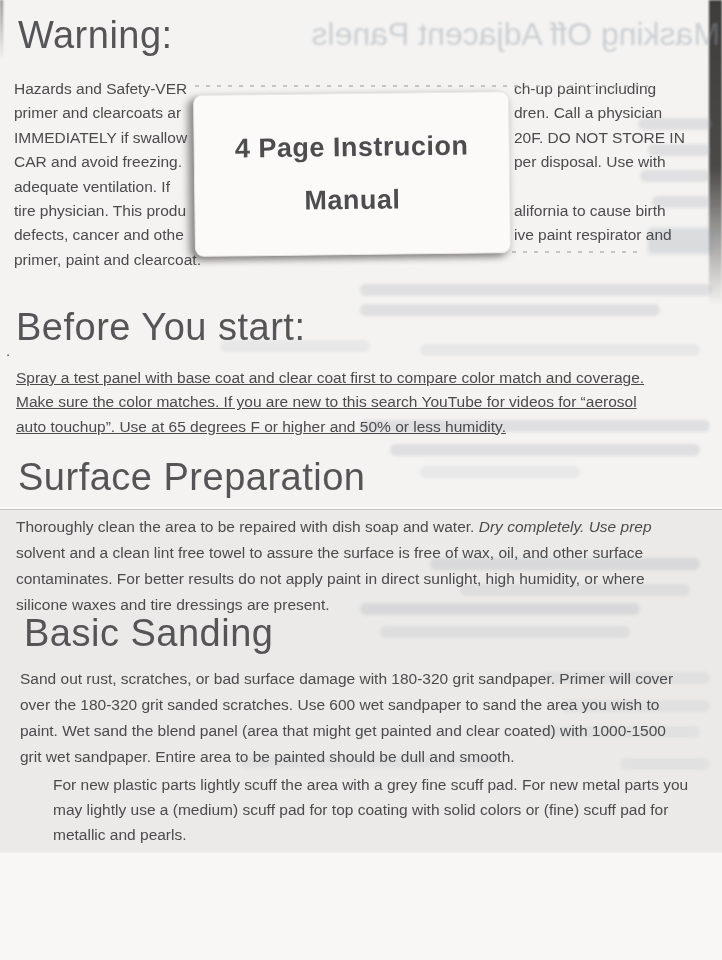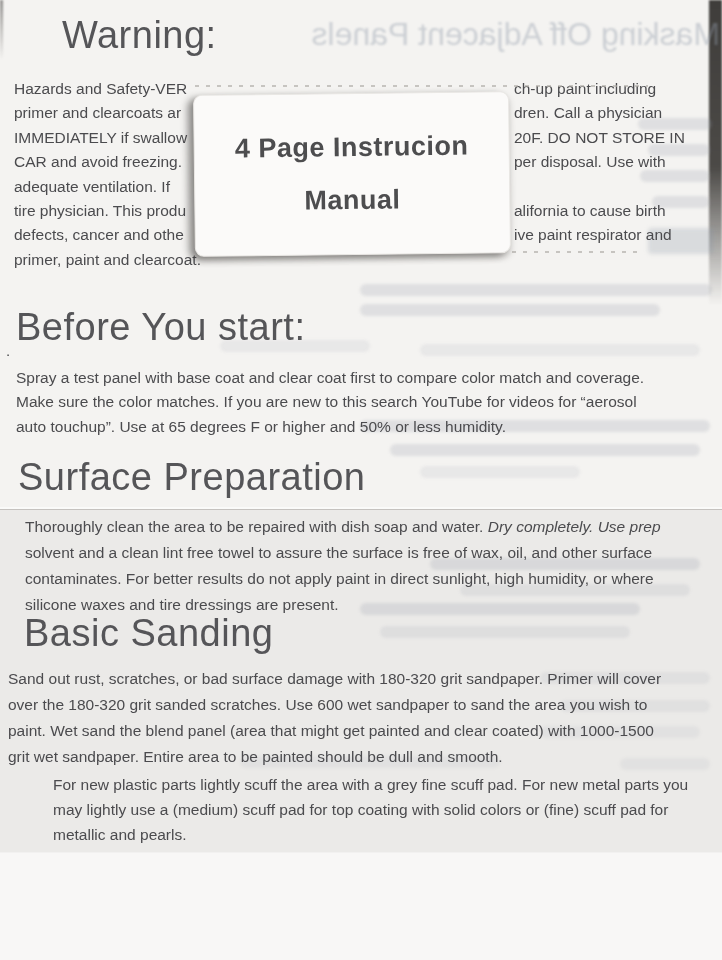--- a/index.html
+++ b/index.html
@@ -33,36 +33,36 @@
   .ghost-layer{position:absolute;inset:0;pointer-events:none;}
   .ghost-heading{position:absolute;left:318px;top:16px;width:402px;
     font-size:32px;color:rgba(148,158,172,0.42);transform:scaleX(-1);
     filter:blur(0.8px);white-space:nowrap;}
   .gbar{position:absolute;height:12px;border-radius:6px;
     background:rgba(148,157,170,0.22);filter:blur(1.4px);}
   .gblob{position:absolute;background:rgba(140,150,165,0.26);filter:blur(2.2px);border-radius:4px;}
 
   h1{position:absolute;margin:0;font-weight:400;color:var(--heading);
     font-size:38px;letter-spacing:0.5px;white-space:nowrap;}
-  .h-warning{left:18px;top:14px;margin-left:44px;}
+  .h-warning{left:18px;top:14px;}
   .h-before{left:16px;top:306px;}
   .h-surface{left:18px;top:456px;}
   .h-sanding{left:24px;top:612px;}
 
   .stray-dot{position:absolute;left:6px;top:342px;font-size:15px;color:var(--ink);}
 
   .para{position:absolute;color:var(--ink);font-size:15.5px;}
   .warn-para{left:14px;top:77px;width:700px;}
   .warn-row{position:relative;height:24.4px;line-height:24.4px;white-space:nowrap;}
   .warn-right{position:absolute;left:500px;top:0;}
   .bys-para{left:16px;top:366px;width:700px;}
-  .bys-para .ln{height:24.4px;line-height:24.4px;white-space:nowrap;}
+  .bys-para .ln{height:24.4px;line-height:24.4px;white-space:nowrap;text-decoration:underline;}
   .sp-para{left:16px;top:514px;width:700px;}
-  .sp-para .ln{height:26px;line-height:26px;white-space:nowrap;margin-left:9px;}
-  .bs1-para{left:8px;top:666px;width:700px;}
+  .sp-para .ln{height:26px;line-height:26px;white-space:nowrap;}
+  .bs1-para{left:20px;top:666px;width:700px;}
   .bs1-para .ln{height:26px;line-height:26px;white-space:nowrap;}
   .bs2-para{left:20px;top:772px;width:700px;}
   .bs2-para .ln{height:25px;line-height:25px;white-space:nowrap;margin-left:33px;}
   .ital{font-style:italic;}
 
   
   .perf{position:absolute;height:2px;opacity:0.65;
     background:repeating-linear-gradient(to right,#aeaba6 0 4px,transparent 4px 11px);}
   .perf-top{left:195px;top:85px;width:453px;}
   .perf-bottom{left:468px;top:251px;width:176px;}

